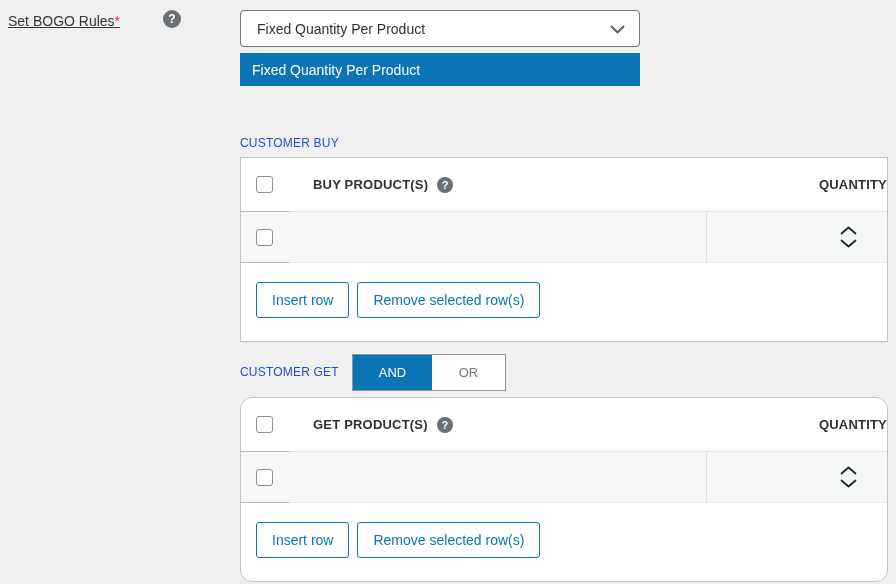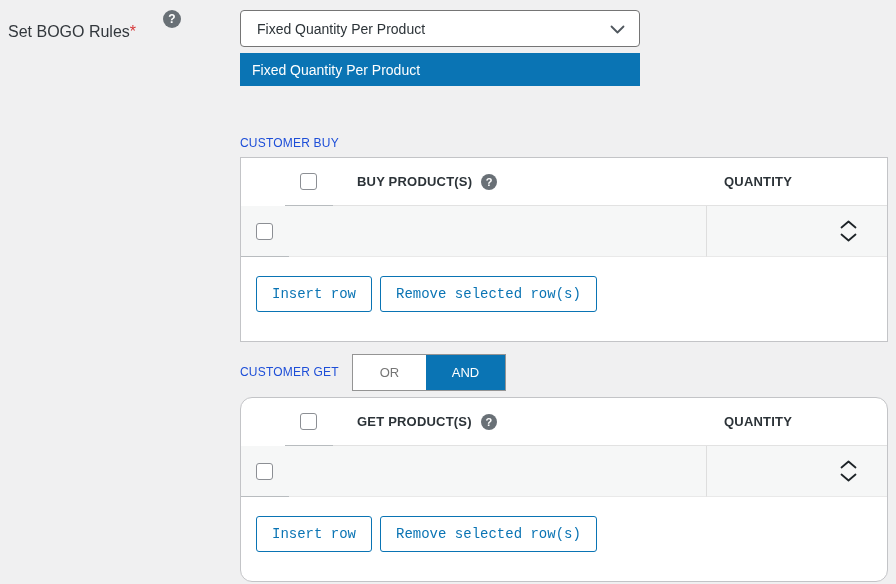--- a/index.html
+++ b/index.html
@@ -5,21 +5,21 @@
   * { margin:0; padding:0; box-sizing:border-box; }
   html,body { width:896px; height:584px; }
   body {
     position:relative; overflow:hidden;
     background:#f0f0f1;
     font-family:"Liberation Sans", sans-serif;
     color:#32373c;
   }
 
   
-  .field-label { position:absolute; left:8px; top:23px; font-size:16px; color:#32373c; }
+  .field-label { position:absolute; left:8px; top:13px; font-size:14px; color:#32373c;text-decoration:underline; }
   .required { color:#d63638; }
 
   .help-badge {
     display:inline-flex; align-items:center; justify-content:center;
     width:18px; height:18px; border-radius:50%;
     background:#697076; color:#fff; font-size:12px; font-weight:bold;
   }
   .help-badge.top { position:absolute; left:163px; top:10px; }
   .help-badge.small { width:16px; height:16px; font-size:11px; }
 
@@ -60,31 +60,31 @@
   .toggle-seg.off { width:73px; color:#757575; }
 
   
   .bogo-table {
     position:absolute; left:240px; width:648px; height:185px;
     background:#fff; border:1px solid #c3c4c7;
   }
   .bogo-table.buy { top:157px; }
   .bogo-table.get { top:397px;border-radius:12px; }
 
-  .t-header { height:48px; display:flex;margin-left:44px; }
+  .t-header { height:54px; display:flex; }
   .t-row    { height:51px; display:flex; background:#f6f7f7; }
 
   .cell-check {
     width:48px; display:flex; align-items:center; padding-left:15px;
   }
   .cell-product {
     flex:1; display:flex; align-items:center; padding-left:24px; gap:9px;
   }
   .cell-qty {
-    width:180px; display:flex; align-items:center;
+    width:180px; display:flex; align-items:center;justify-content:flex-end;
   }
 
   .t-header .cell-check   { border-bottom:1px solid #b8bcbf; }
   .t-header .cell-product { border-bottom:1px solid #e2e2e2; }
   .t-header .cell-qty     { border-bottom:1px solid #e2e2e2; padding-left:17px; }
 
   .t-row .cell-check   { border-bottom:1px solid #b8bcbf; }
   .t-row .cell-product { border-bottom:1px solid #e9e9e9; border-right:1px solid #dedede; }
   .t-row .cell-qty     { border-bottom:1px solid #e9e9e9; justify-content:flex-end; padding-right:30px; }
 
@@ -95,21 +95,21 @@
     width:17px; height:17px; background:#fff;
     border:1px solid #8c8f94; border-radius:3px; cursor:pointer;
   }
   .spinner { display:flex; flex-direction:column; gap:4px; cursor:pointer; }
   .spinner svg { display:block; }
 
   .t-footer { padding:19px 0 0 15px; display:flex; gap:8px; }
   .btn {
     height:36px; padding:8px 15px; background:#fff;
     border:1px solid #0a74b4; border-radius:3px;
-    color:#0a74b4; font-size:14px; font-family:Liberation Mono, monospace;
+    color:#0a74b4; font-size:14px; font-family:Liberation Sans, sans-serif;
     display:inline-flex; align-items:center; cursor:pointer;
   }
 </style>
 </head>
 <body>
 
 <div class="field-label"><span>Set BOGO Rules</span><span class="required">*</span></div>
 <span class="help-badge top">?</span>
 
 <div class="select-box">
@@ -160,22 +160,22 @@
   </div>
   <div class="t-footer">
     <button class="btn">Insert row</button>
     <button class="btn">Remove selected row(s)</button>
   </div>
 </div>
 
 <div class="section-label get">CUSTOMER GET</div>
 
 <div class="toggle">
+  <div class="toggle-seg on">AND</div>
   <div class="toggle-seg off">OR</div>
-  <div class="toggle-seg on">AND</div>
 </div>
 
 <div class="bogo-table get">
   <div class="t-header">
     <div class="cell-check">
       <input type="checkbox" class="checkbox" style="">
     </div>
     <div class="cell-product">
       <span class="col-title">GET PRODUCT(S)</span>
       <span class="help-badge small">?</span>

